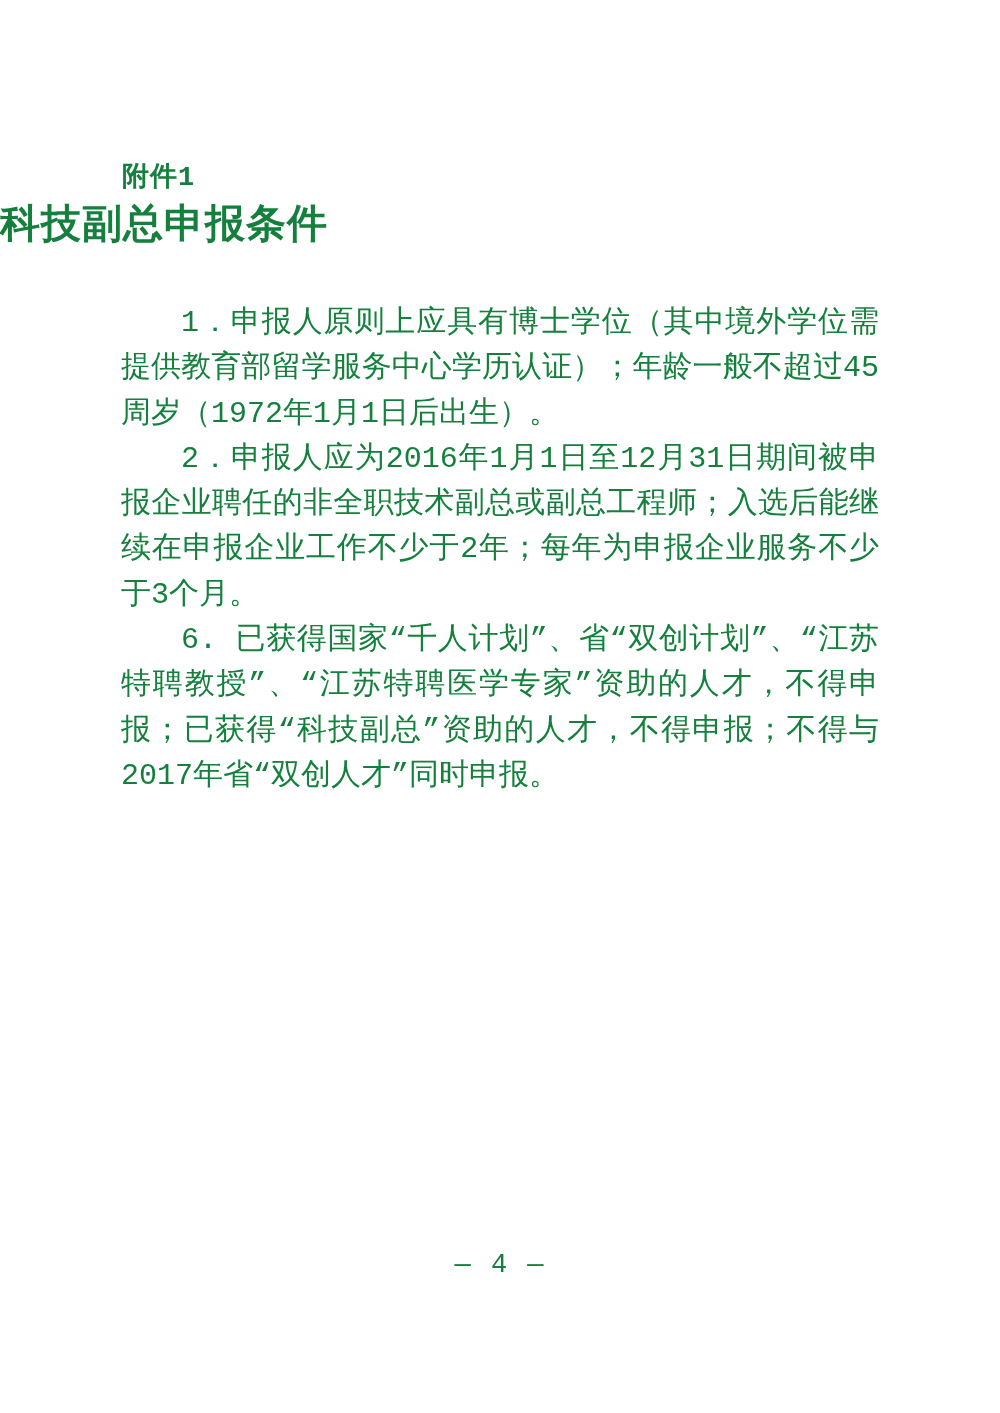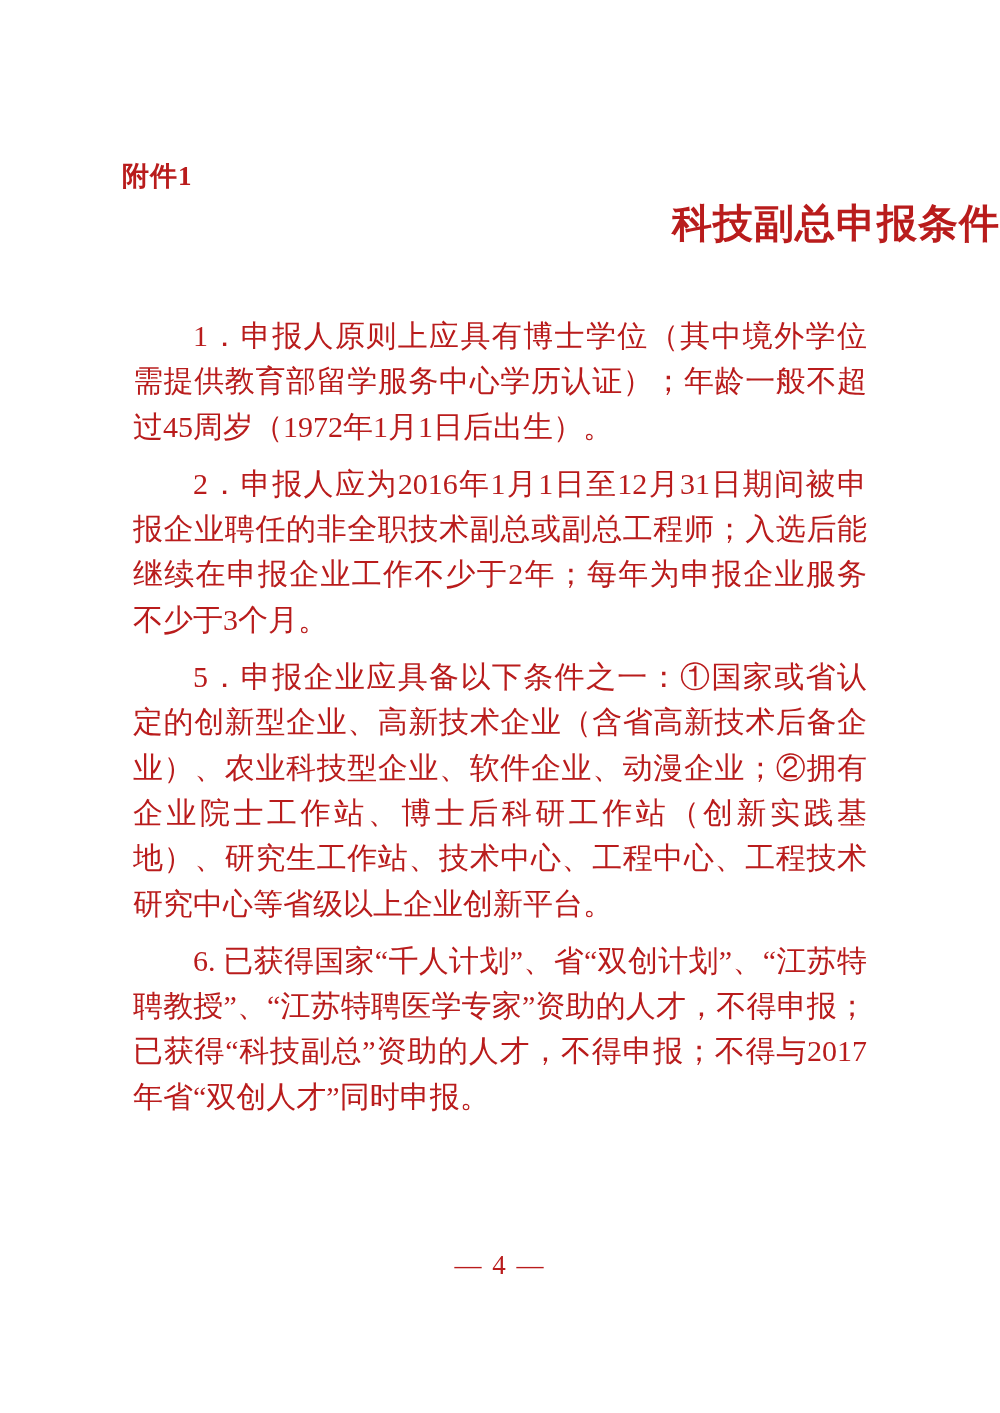--- a/index.html
+++ b/index.html
@@ -5,54 +5,54 @@
   html, body {
     margin: 0;
     padding: 0;
     background: #ffffff;
   }
   .page {
     position: relative;
     width: 1000px;
     height: 1413px;
     background: #ffffff;
-    color: #b91c1c;
-    font-family: Liberation Serif, serif;
+    color: #15803d;
+    font-family: Liberation Mono, monospace;
     overflow: hidden;
   }
   .attachment-label {
     position: absolute;
     left: 122px;
     top: 158px;
     font-size: 27px;
     font-weight: bold;
     letter-spacing: 1px;
   }
   .doc-title {
     position: absolute;
     left: 0;
     right: 0;
     top: 196px;
     margin: 0;
-    text-align: right;
+    text-align: left;
     font-size: 40px;
     font-weight: bold;
     letter-spacing: 1px;
   }
   .doc-body {
     position: absolute;
     left: 121px;
     top: 301px;
     width: 758px;
     font-size: 30px;
     line-height: 45.3px;
     text-align: justify;
   }
   .doc-body p {
-    margin: 12px;
+    margin: 0;
     padding: 0;
     text-indent: 2em;
   }
   .page-footer {
     position: absolute;
     left: 0;
     right: 0;
     top: 1250px;
     text-align: center;
     font-size: 27px;
@@ -64,19 +64,18 @@
 
 <div class="page">
 
   <div class="attachment-label">附件1</div>
 
   <h1 class="doc-title">科技副总申报条件</h1>
 
   <div class="doc-body">
     <p>1．申报人原则上应具有博士学位（其中境外学位需提供教育部留学服务中心学历认证）；年龄一般不超过45周岁（1972年1月1日后出生）。</p>
     <p>2．申报人应为2016年1月1日至12月31日期间被申报企业聘任的非全职技术副总或副总工程师；入选后能继续在申报企业工作不少于2年；每年为申报企业服务不少于3个月。</p>
-    <p>5．申报企业应具备以下条件之一：①国家或省认定的创新型企业、高新技术企业（含省高新技术后备企业）、农业科技型企业、软件企业、动漫企业；②拥有企业院士工作站、博士后科研工作站（创新实践基地）、研究生工作站、技术中心、工程中心、工程技术研究中心等省级以上企业创新平台。</p>
     <p>6. 已获得国家“千人计划”、省“双创计划”、“江苏特聘教授”、“江苏特聘医学专家”资助的人才，不得申报；已获得“科技副总”资助的人才，不得申报；不得与2017年省“双创人才”同时申报。</p>
   </div>
 
   <div class="page-footer">— 4 —</div>
 
 </div>
 
 </body></html>

